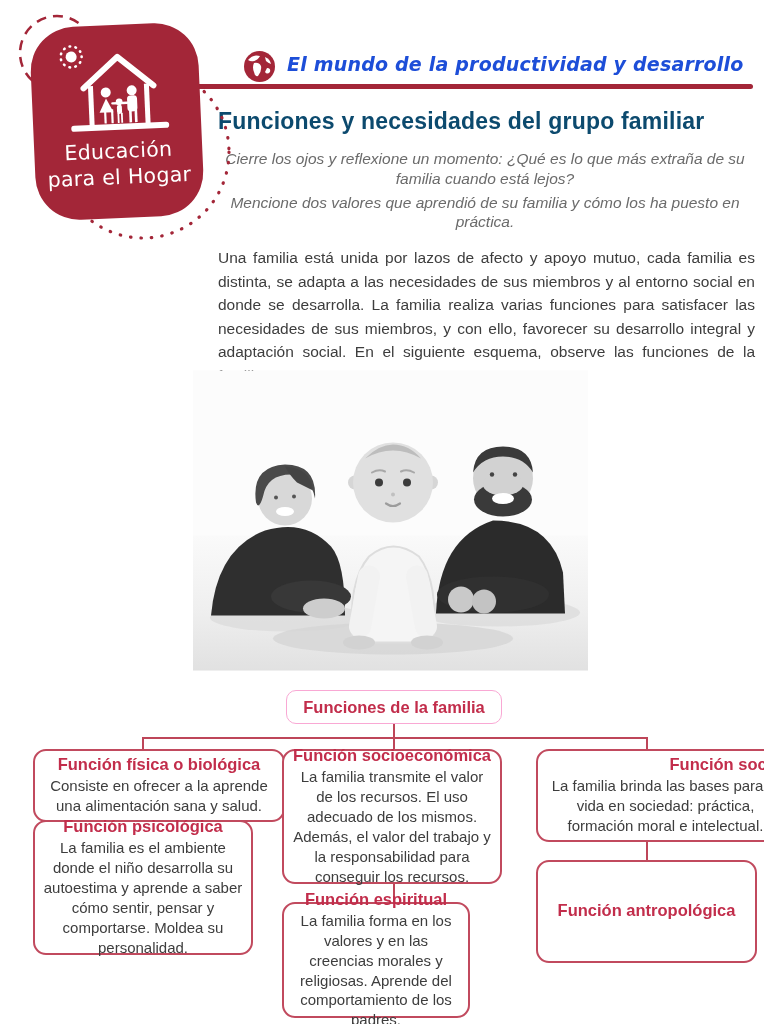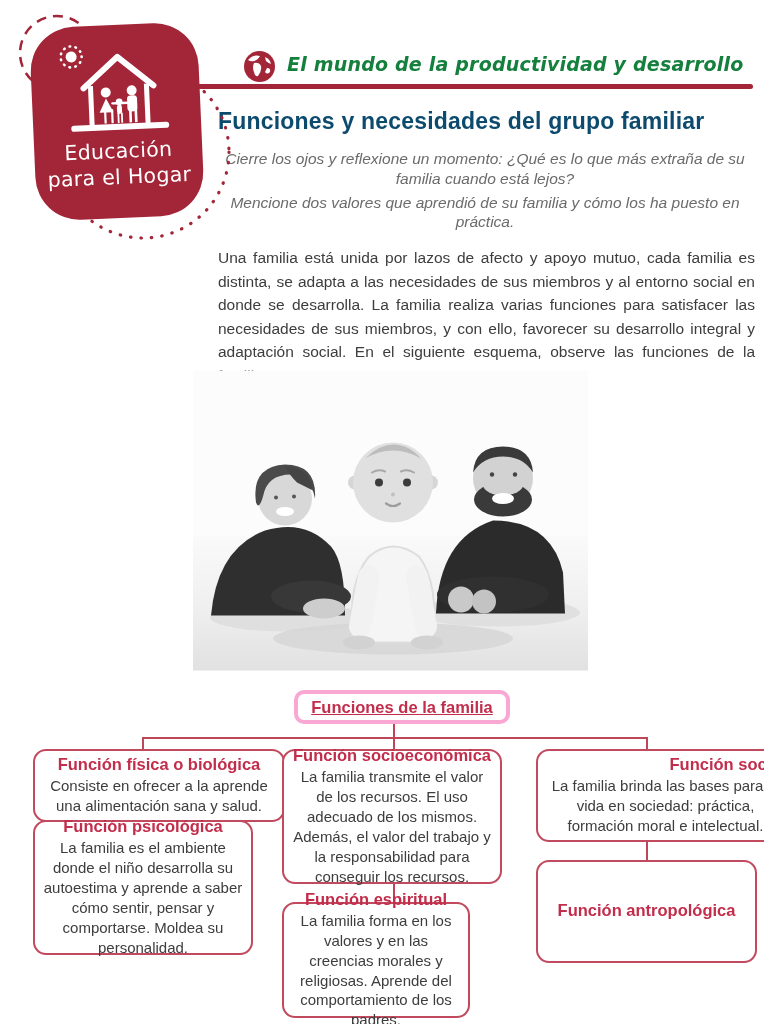--- a/index.html
+++ b/index.html
@@ -10,21 +10,21 @@
   .logo-decor{position:absolute;left:0;top:0;width:250px;height:270px;z-index:1;}
   .badge{position:absolute;left:33px;top:25px;width:168px;height:193px;background:#A32638;
          border-radius:44px;transform:rotate(-2.5deg);z-index:2;
          display:flex;flex-direction:column;align-items:center;}
   .badge-art{margin-top:10px;}
   .badge-text{color:#fff;text-align:center;line-height:1.25;font-size:20.5px;
               font-family:"DejaVu Sans",sans-serif;font-weight:400;letter-spacing:.3px;margin-top:2px;}
 
   
   .globe{position:absolute;left:243px;top:50px;width:33px;height:33px;z-index:3;}
-  .kicker{position:absolute;left:287px;top:53px;width:460px;color:#15803d;
+  .kicker{position:absolute;left:287px;top:53px;width:460px;color:#1d4ed8;
           font-size:19px;font-style:italic;font-weight:700;letter-spacing:.2px;
           font-family:"DejaVu Sans",sans-serif;z-index:3;}
   .rule{position:absolute;left:197px;top:84px;width:556px;height:5px;background:#A32638;border-radius:3px;}
 
   .title{position:absolute;left:218px;top:108px;width:540px;color:#0c4a6e;
          font-size:23px;font-weight:700;letter-spacing:.2px;}
 
   .reflection{position:absolute;left:213px;top:149px;width:544px;text-align:center;
               color:#6b6b6b;font-style:italic;font-size:15.5px;line-height:1.28;}
   .reflection p{margin:0 0 4px;}
@@ -34,24 +34,24 @@
 
   
   .photo{position:absolute;left:193px;top:370px;width:395px;height:301px;}
 
   
   .box{position:absolute;background:#fff;border:2px solid #C14A5E;border-radius:13px;
        box-sizing:border-box;display:flex;flex-direction:column;justify-content:center;
        padding:5px 8px;text-align:center;z-index:2;}
   .box h3{margin:0 0 2px;font-size:16.5px;color:#C22D4B;font-weight:700;}
   .box p{margin:0;font-size:15px;color:#3d3d3d;line-height:1.33;}
-  .rootbox{position:absolute;left:294px;top:690px;width:216px;height:34px;background:#fff;
-           border:4px solid #f9a8d4;border-radius:10px;box-sizing:border-box;
+  .rootbox{position:absolute;left:286px;top:690px;width:216px;height:34px;background:#fff;
+           border:1px solid #f9a8d4;border-radius:10px;box-sizing:border-box;
            display:flex;align-items:center;justify-content:center;
-           color:#C22D4B;font-size:16.5px;font-weight:700;z-index:2;text-decoration:underline;}
+           color:#C22D4B;font-size:16.5px;font-weight:700;z-index:2;}
   .conn{position:absolute;background:#BE4659;z-index:1;}
 
   .b-l1{left:33px;top:749px;width:252px;height:73px;}
   .b-l2{left:33px;top:820px;width:220px;height:135px;}
   .b-m1{left:282px;top:749px;width:220px;height:135px;}
   .b-m2{left:282px;top:902px;width:188px;height:116px;}
   .b-r1{left:536px;top:749px;width:259px;height:93px;align-items:flex-end;}
   .b-r2{left:536px;top:860px;width:221px;height:103px;}
 </style>
 </head>

